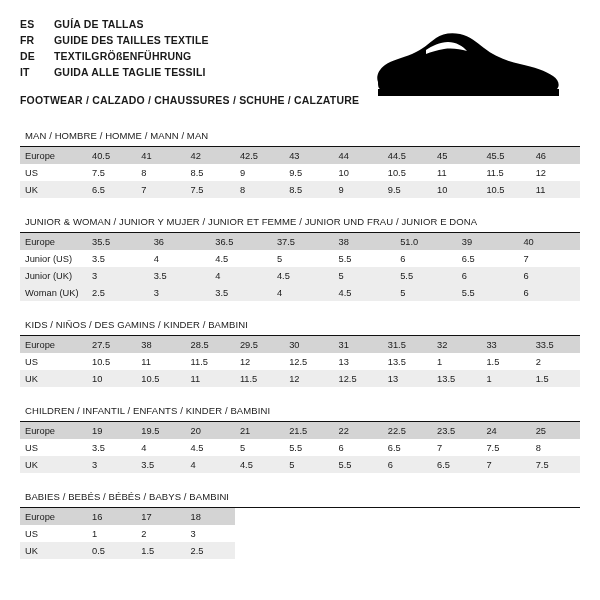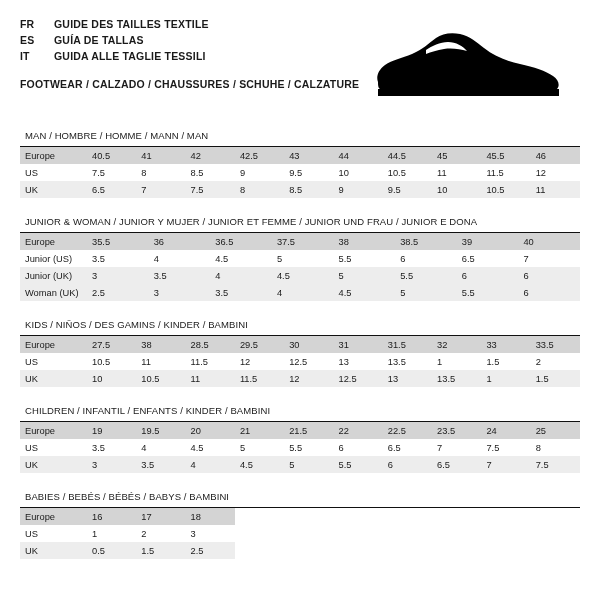--- a/index.html
+++ b/index.html
@@ -91,26 +91,30 @@
   .group.babies table.size { table-layout: fixed; }
 </style>
 </head>
 <body>
 
 <div class="page">
 
   <div class="header">
     <div class="lang-list">
       <div class="lang-row">
+        <span class="lang-code">ES</span>
+        <span class="lang-title">GUÍA DE TALLAS</span>
+      </div>
+      <div class="lang-row">
         <span class="lang-code">FR</span>
         <span class="lang-title">GUIDE DES TAILLES TEXTILE</span>
       </div>
       <div class="lang-row">
-        <span class="lang-code">ES</span>
-        <span class="lang-title">GUÍA DE TALLAS</span>
+        <span class="lang-code">DE</span>
+        <span class="lang-title">TEXTILGRÖßENFÜHRUNG</span>
       </div>
       <div class="lang-row">
         <span class="lang-code">IT</span>
         <span class="lang-title">GUIDA ALLE TAGLIE TESSILI</span>
       </div>
     </div>
 
     <div class="shoe-wrap">
       <svg viewBox="0 0 200 78" width="200" height="78" xmlns="http://www.w3.org/2000/svg">
         <path fill="#000000" d="M12 52 C10 47 12 40 19 35 C26 30 36 28 46 24 C56 20 63 13 70 8 C76 4 84 2 94 4 C104 6 110 12 118 18 C128 26 140 31 154 34 C168 37 180 41 187 46 C193 50 194 56 191 59 L14 59 C12 58 12 55 12 52 Z"></path>
@@ -173,21 +177,21 @@
     <div class="group-title">JUNIOR &amp; WOMAN / JUNIOR Y MUJER / JUNIOR ET FEMME / JUNIOR UND FRAU / JUNIOR E DONA</div>
     <table class="size">
       <tbody>
           <tr class="shaded">
         <td class="label">Europe</td>
         <td>35.5</td>
         <td>36</td>
         <td>36.5</td>
         <td>37.5</td>
         <td>38</td>
-        <td>38.5</td>
+        <td>51.0</td>
         <td>39</td>
         <td>40</td>
       </tr>
       <tr>
         <td class="label">Junior (US)</td>
         <td>3.5</td>
         <td>4</td>
         <td>4.5</td>
         <td>5</td>
         <td>5.5</td>

